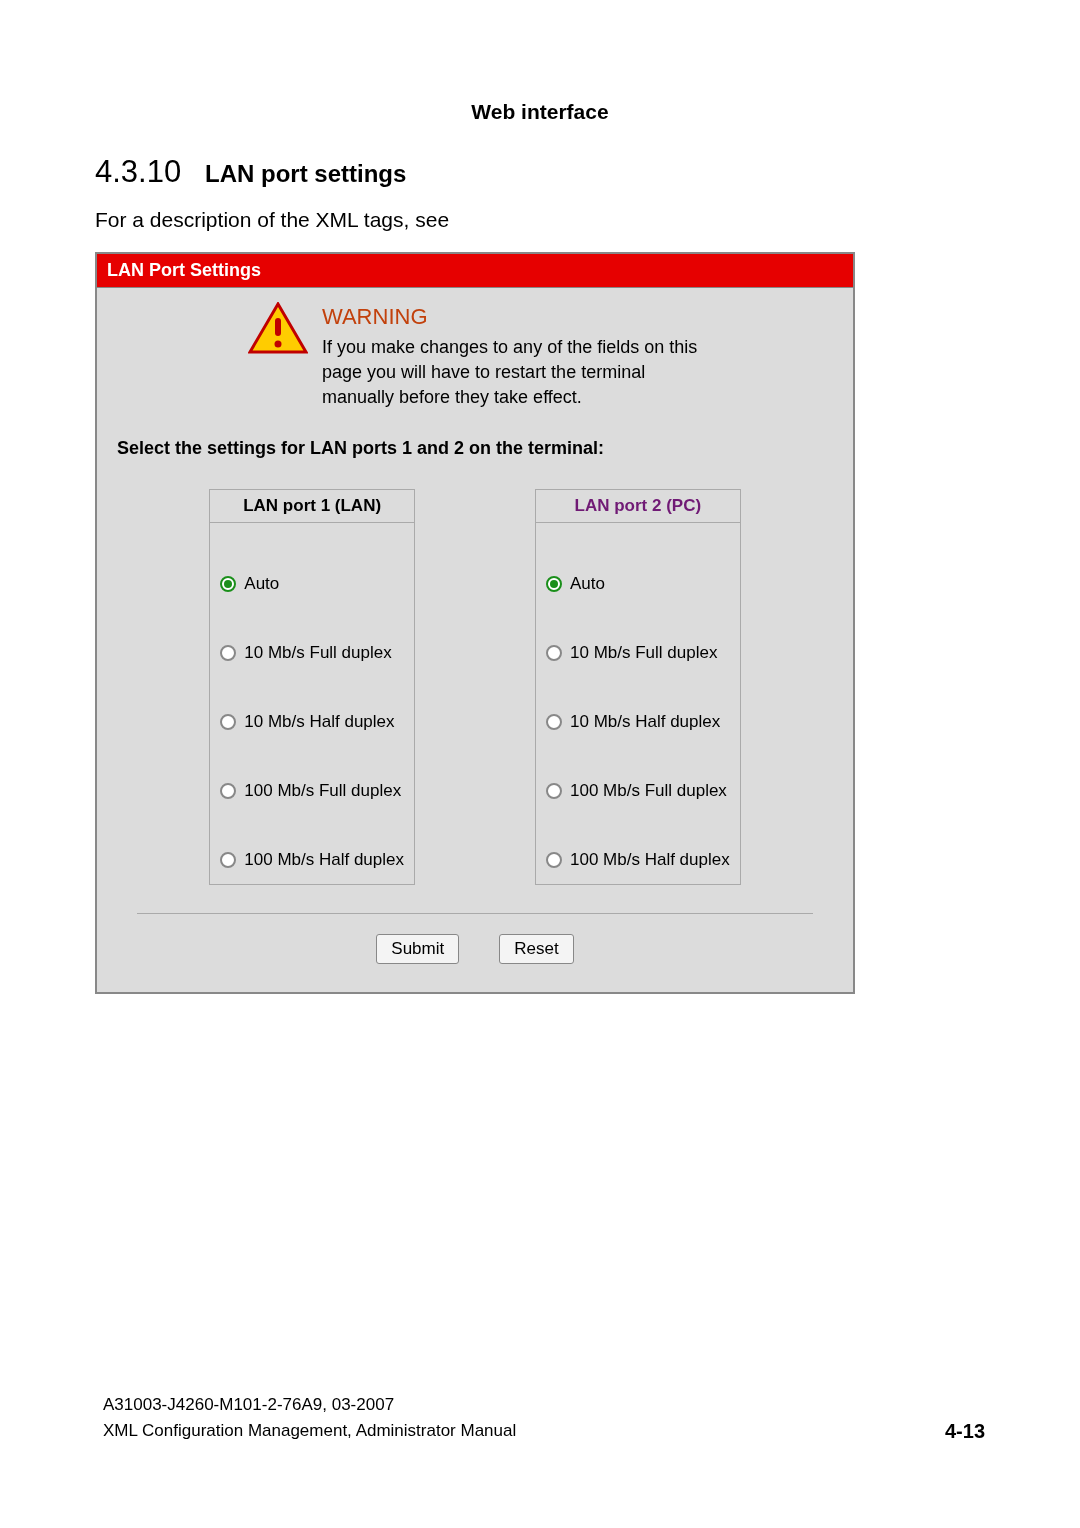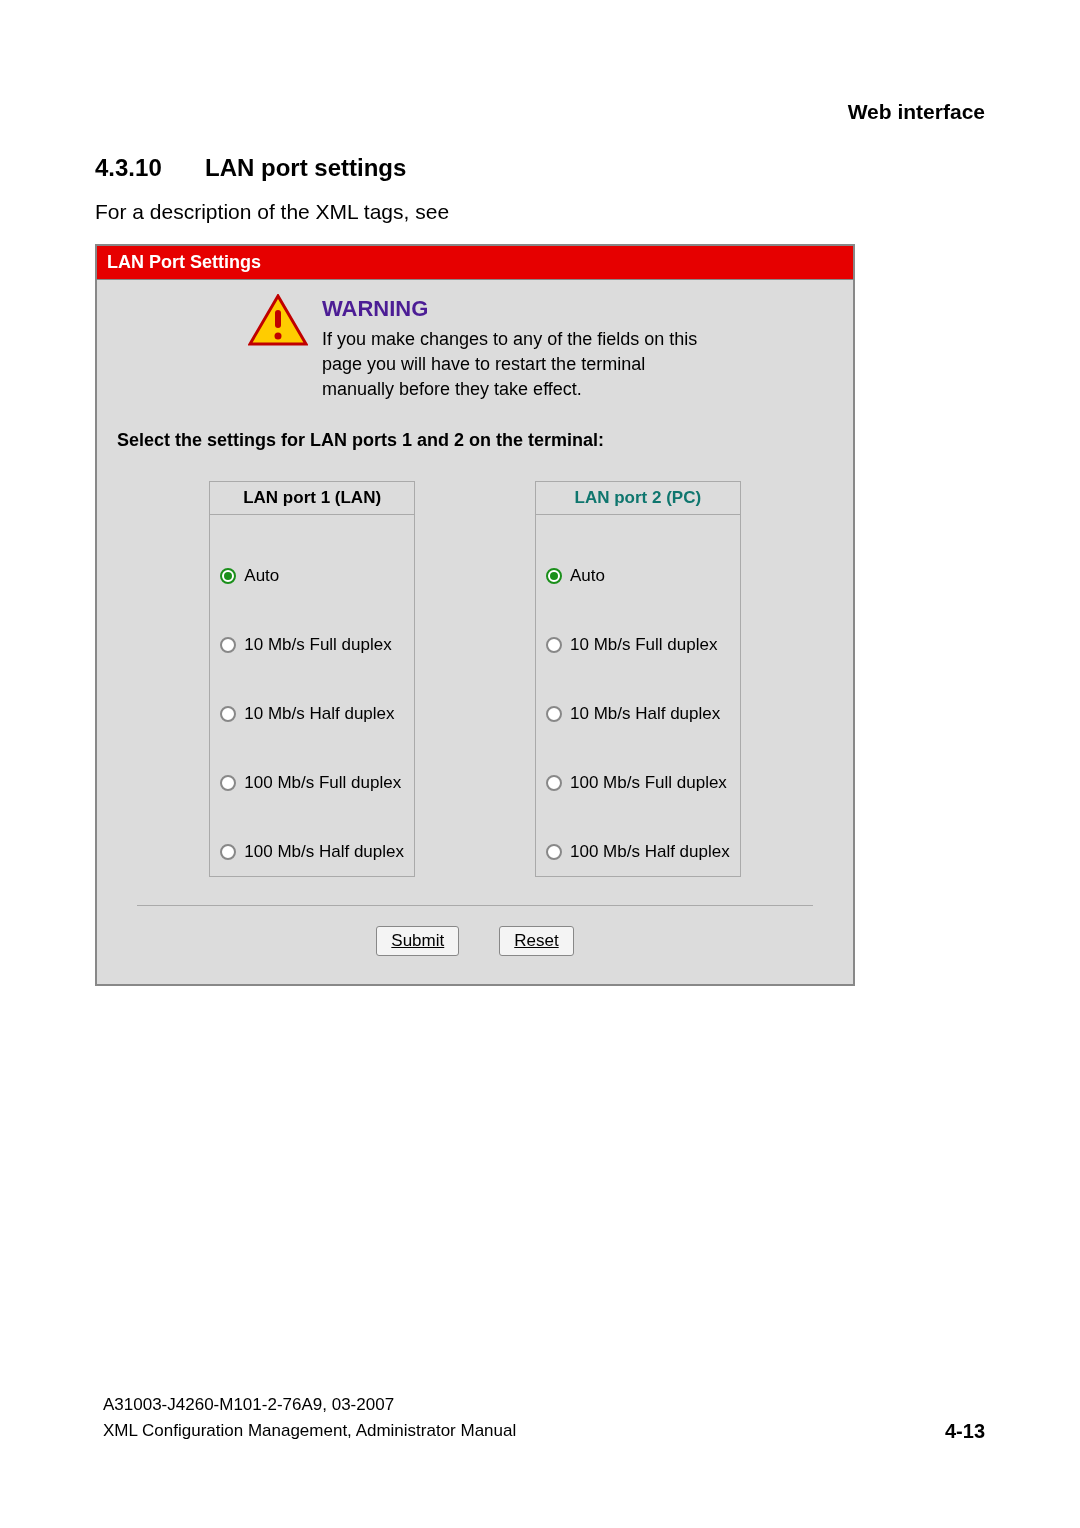--- a/index.html
+++ b/index.html
@@ -10,40 +10,40 @@
     font-family: Arial, Helvetica, sans-serif;
     color: #000;
     width: 1080px;
     height: 1528px;
     position: relative;
   }
   .page {
     padding: 100px 95px 0 95px;
   }
   .header-right {
-    text-align: right;
+    text-align: center;
     margin-bottom: 30px;
   }
   .header-title {
     font-weight: bold;
     font-size: 21px;
     margin-bottom: 4px;
   }
   .header-sub {
     font-style: italic;
     font-size: 21px;
   }
   .section-row {
     display: flex;
     align-items: baseline;
     margin-bottom: 18px;
   }
   .section-num {
-    font-weight: bold;
-    font-size: 24px;
+    font-weight: normal;
+    font-size: 31px;
     width: 110px;
   }
   .section-title {
     font-weight: bold;
     font-size: 24px;
   }
   .body-text {
     font-size: 21px;
     margin-bottom: 20px;
   }
@@ -70,22 +70,22 @@
     gap: 14px;
     margin-bottom: 28px;
   }
   .warn-icon svg { display: block; }
   .warn-text {
     max-width: 380px;
     font-size: 18px;
     line-height: 1.4;
   }
   .warn-word {
-    color: #4c1d95;
-    font-weight: bold;
+    color: #c2410c;
+    font-weight: normal;
     font-size: 22px;
     text-align: left;
     margin-bottom: 2px;
   }
   .instruction {
     font-weight: bold;
     font-size: 18px;
     margin-bottom: 30px;
   }
   .ports-row {
@@ -97,21 +97,21 @@
   .group {
     border: 1px solid #aaa;
   }
   .group-header {
     border-bottom: 1px solid #aaa;
     font-weight: bold;
     font-size: 17px;
     padding: 6px 12px;
     text-align: center;
   }
-  .port2 .group-header { color: #0f766e; }
+  .port2 .group-header { color: #701a75; }
   .opts { padding: 6px 10px 10px 10px; }
   .opt {
     display: flex;
     align-items: center;
     gap: 8px;
     font-size: 17px;
     padding: 4px 0;
     margin-top: 41px;
   }
   .radio {
@@ -125,21 +125,20 @@
     background: #1a8f1a;
   }
   .divider {
     border-top: 1px solid #aaa;
     margin: 0 20px 20px 20px;
   }
   .btn-row {
     display: flex;
     justify-content: center;
     gap: 40px;
-    text-decoration: underline;
   }
   .btn {
     background: #f4f4f4;
     border: 1px solid #888;
     padding: 4px 14px;
     font-size: 17px;
     border-radius: 3px;
   }
   .footer {
     position: absolute;

